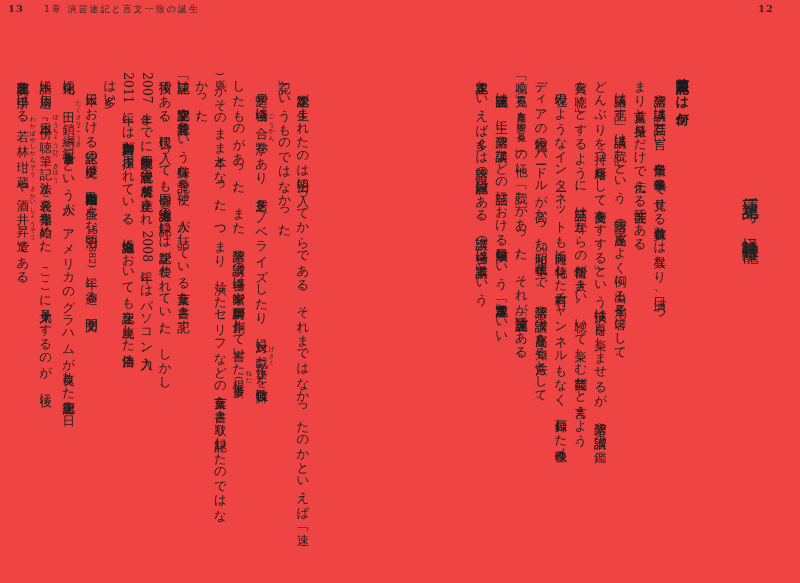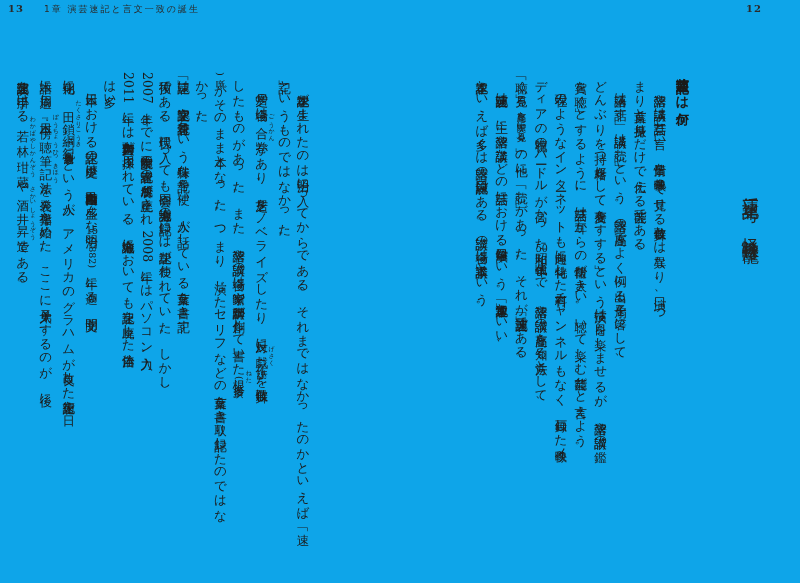--- a/index.html
+++ b/index.html
@@ -9,21 +9,21 @@
     width: 800px;
     height: 583px;
     overflow: hidden;
     font-family: "DejaVu Serif", serif;
     color: #1c1c1c;
   }
   .spread {
     position: relative;
     width: 800px;
     height: 583px;
-    background: #0ea5e9;
+    background: #ef4444;
   }
   
   .running-header-left {
     position: absolute;
     left: 8px;
     top: 3px;
     font-family: "DejaVu Sans", sans-serif;
     font-size: 9px;
     color: #2a2a2a;
     white-space: nowrap;
@@ -33,21 +33,21 @@
     font-weight: bold;
     font-size: 10px;
     letter-spacing: 1px;
     margin-right: 20px;
   }
   .running-header-left .chapter {
     letter-spacing: 2px;
   }
   .running-header-right {
     position: absolute;
-    right: 38px;
+    right: 26px;
     top: 3px;
     font-family: "DejaVu Serif", serif;
     font-weight: bold;
     font-size: 10px;
     letter-spacing: 1px;
     color: #2a2a2a;
   }
   
   .vert {
     writing-mode: vertical-rl;

